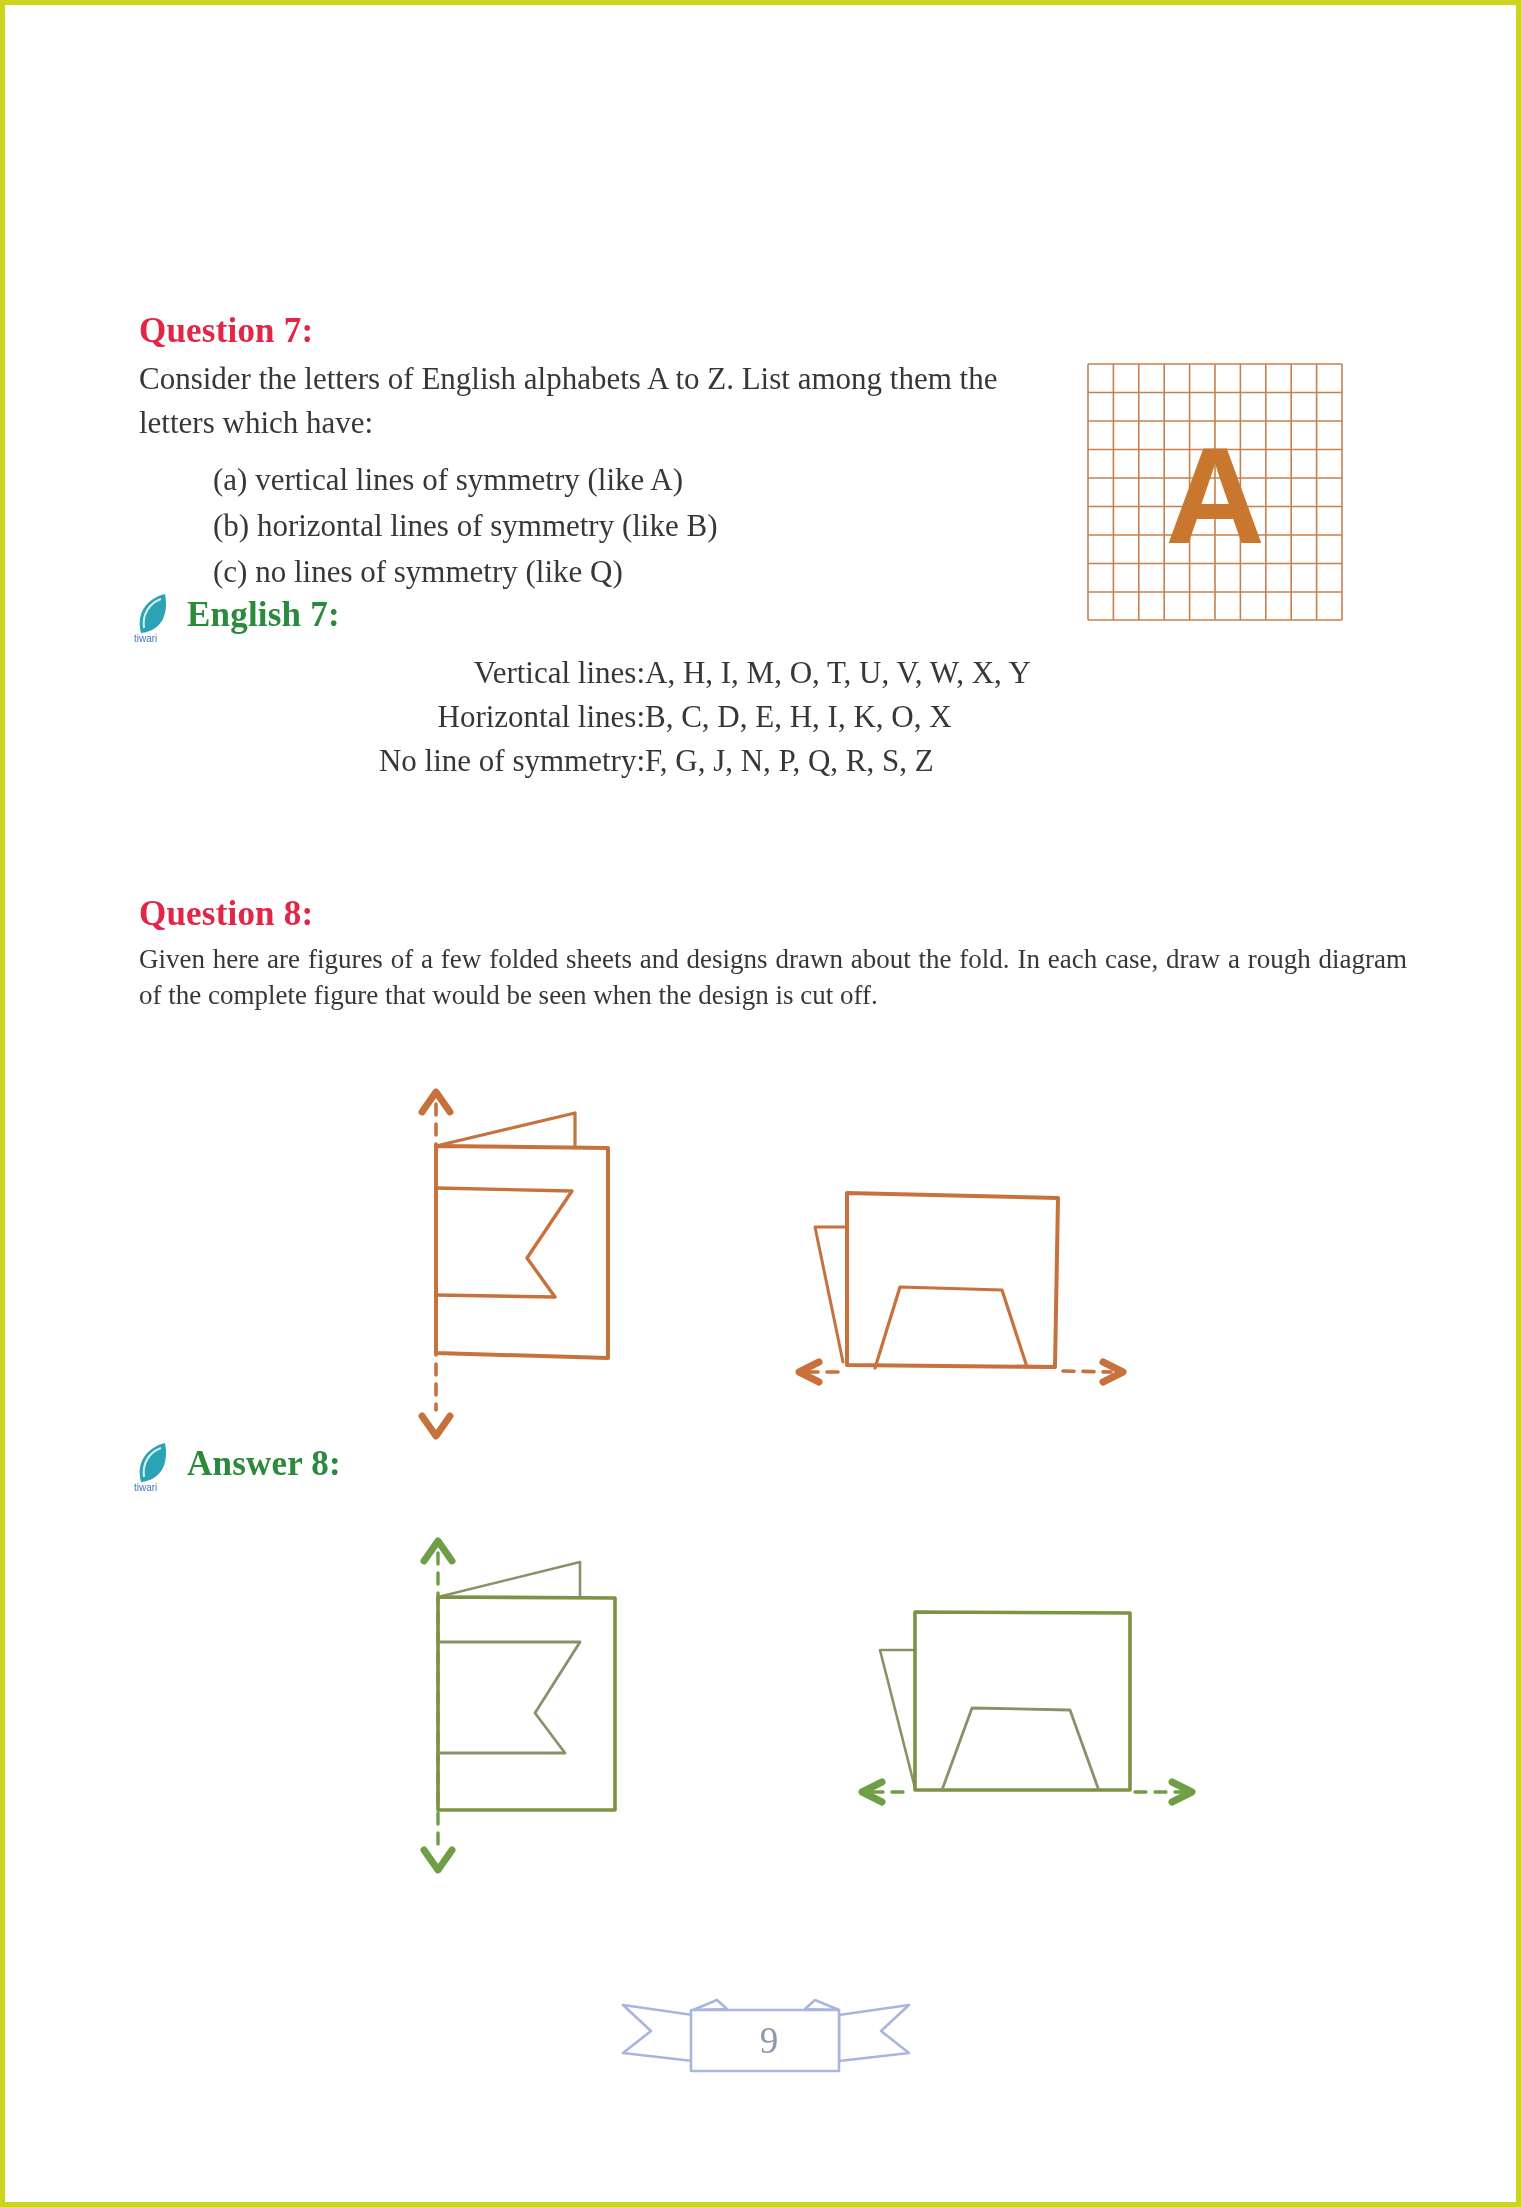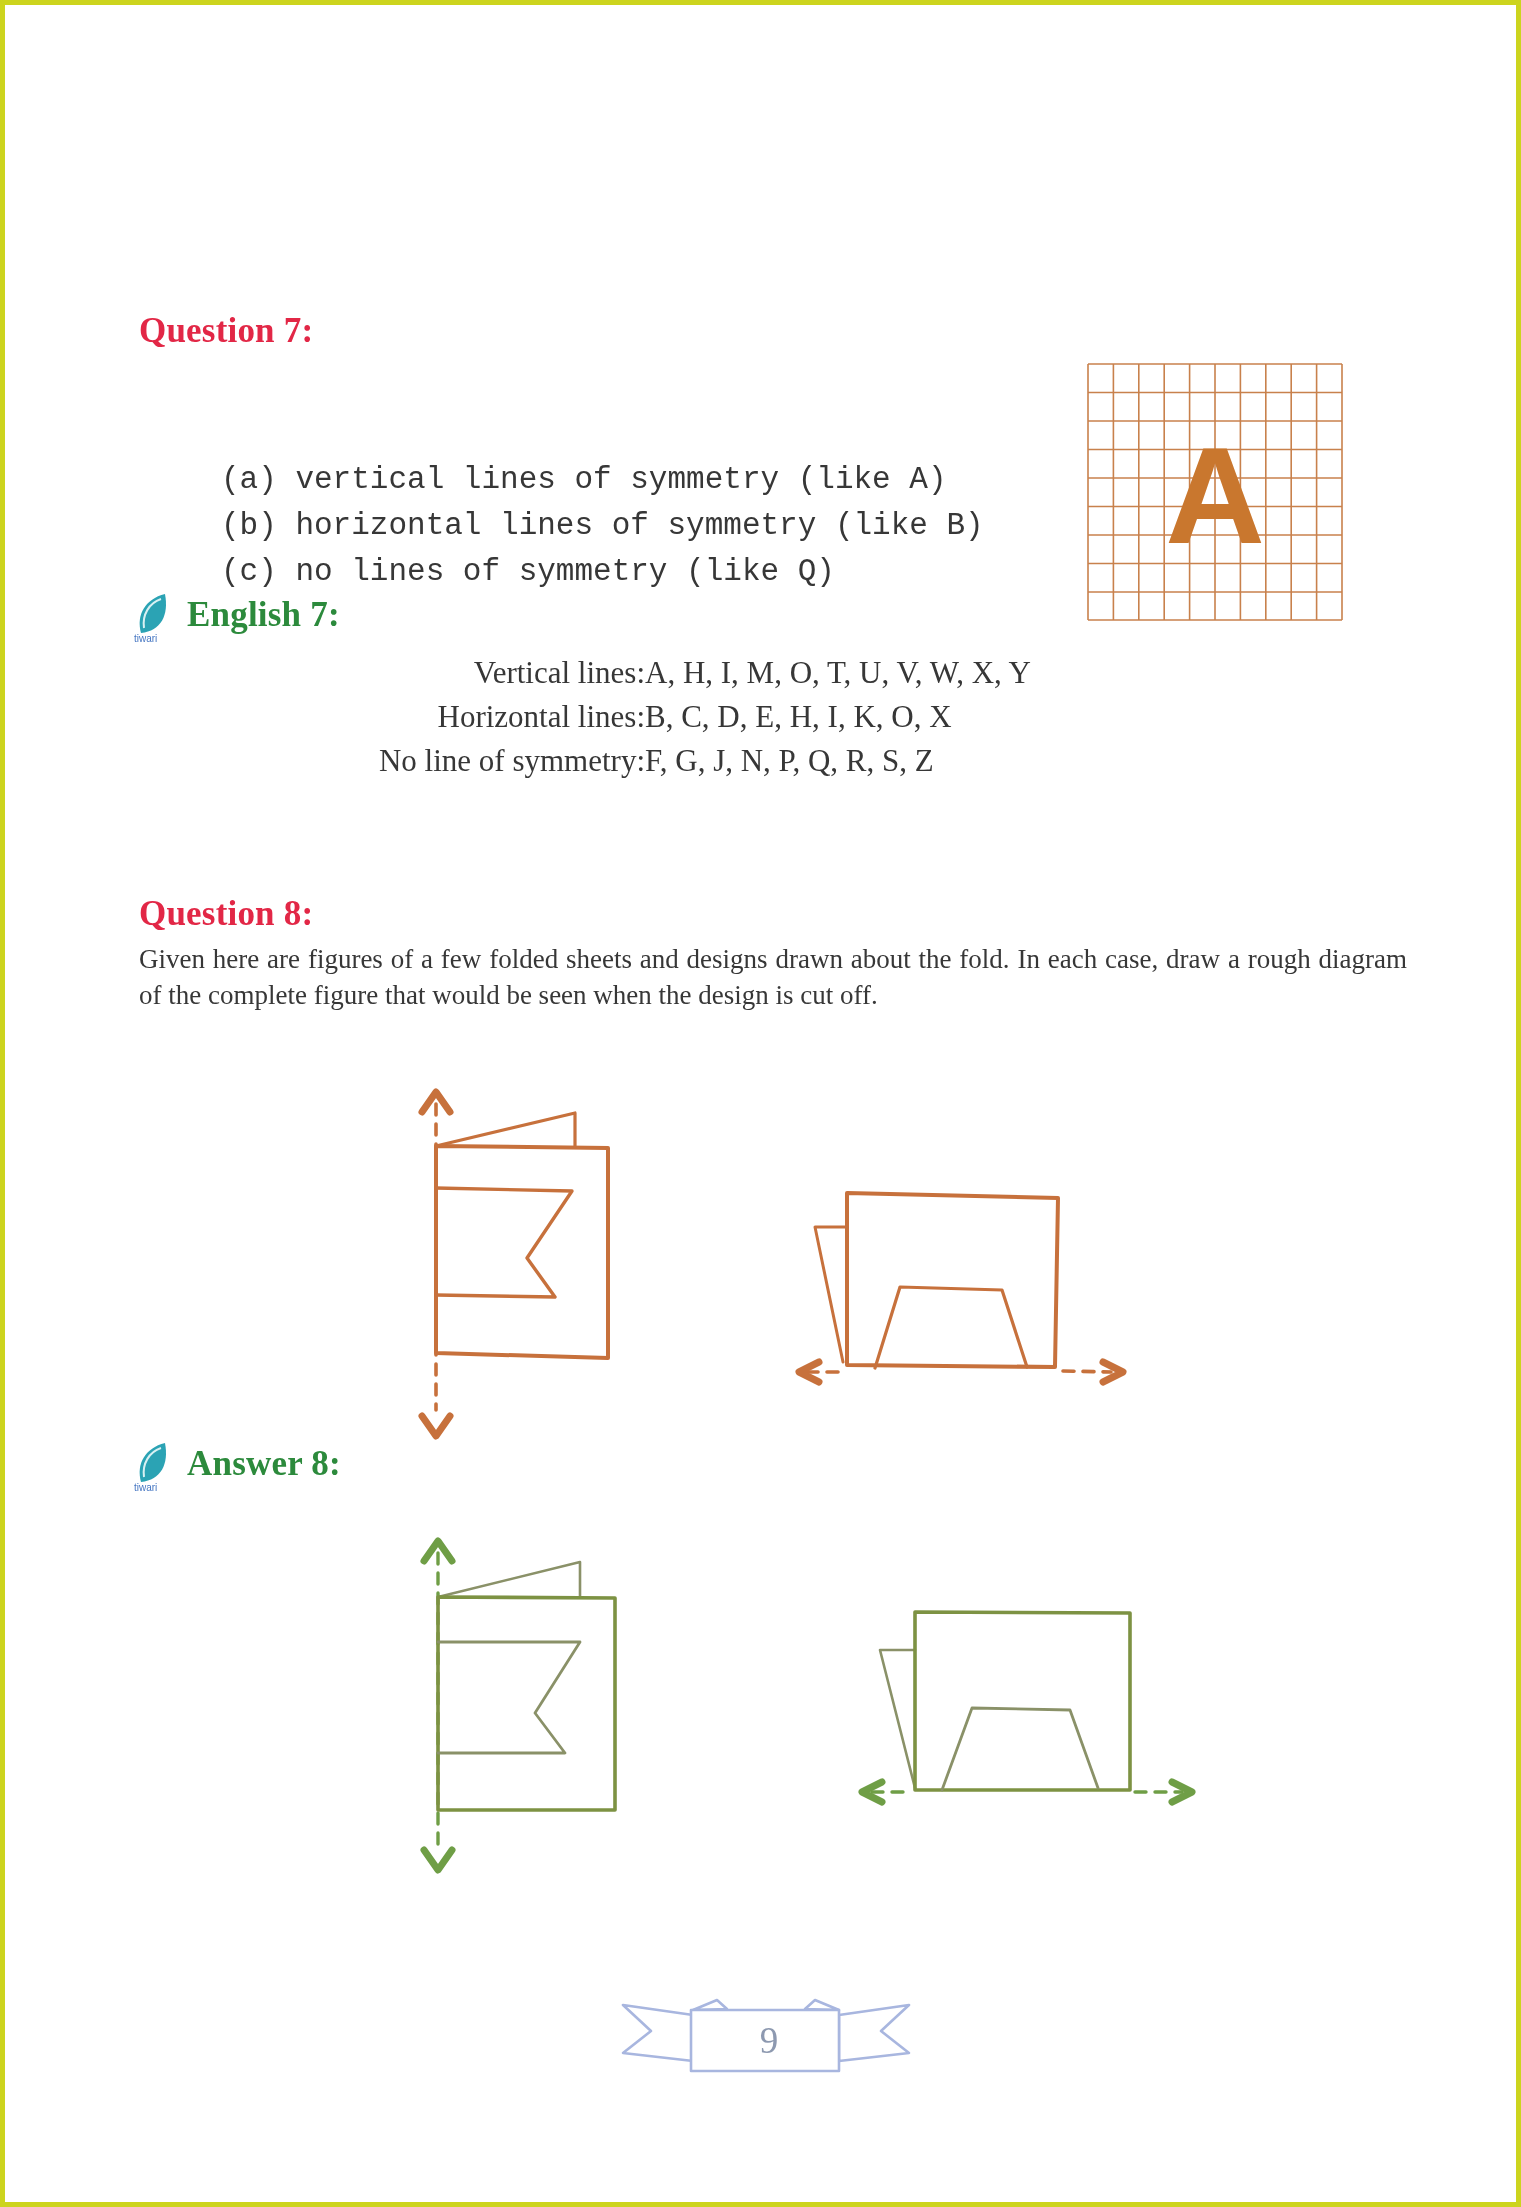--- a/index.html
+++ b/index.html
@@ -38,22 +38,23 @@
   .leaftxt{fill:var(--leaf-text);font-family:"Liberation Sans",sans-serif;font-size:10px;}
   .answerhead{display:flex;align-items:flex-start;gap:10px;}
 </style>
 </head>
 <body>
 
 <div class="page">
 
   <div class="abs qhead" style="left:134px;top:306px;">Question 7:</div>
 
+  <div class="abs bodytext" style="left:134px;top:352px;width:938px;">Consider the letters of English alphabets A to Z. List among them the letters which have:</div>
 
-  <div class="abs optlist" style="left:216px;top:452px;font-family:Liberation Mono, monospace;">
+  <div class="abs optlist" style="left:208px;top:452px;">
     <div>(a) vertical lines of symmetry (like A)</div>
     <div>(b) horizontal lines of symmetry (like B)</div>
     <div>(c) no lines of symmetry (like Q)</div>
   </div>
 
   <svg class="abs" style="left:1082px;top:358px;" width="256" height="258" viewBox="0 0 256 258">
     <g>
       <line class="gridline" x1="1" y1="1" x2="1" y2="257"></line>
       <line class="gridline" x1="26.4" y1="1" x2="26.4" y2="257"></line>
       <line class="gridline" x1="51.8" y1="1" x2="51.8" y2="257"></line>

